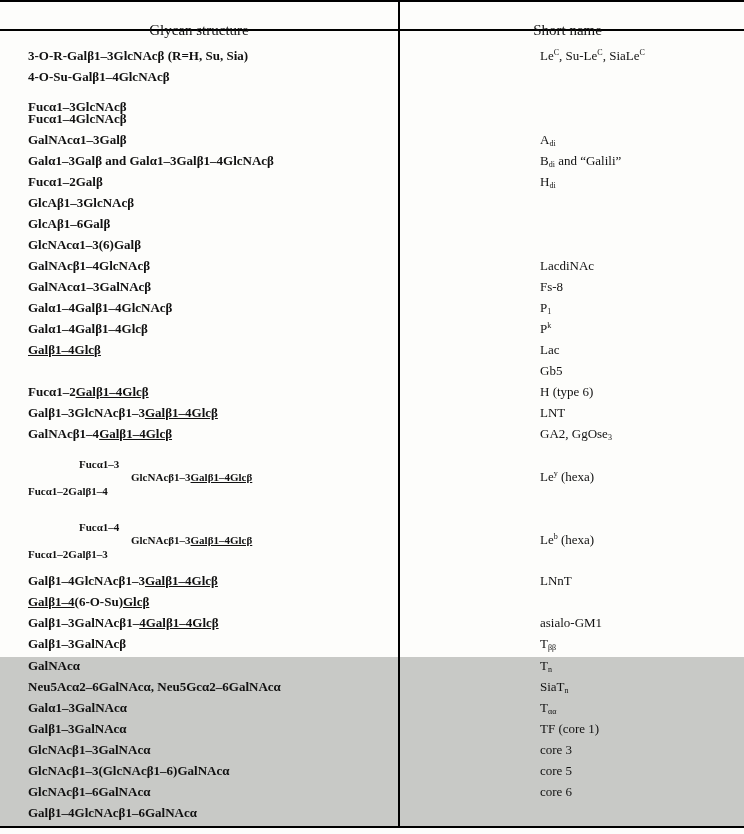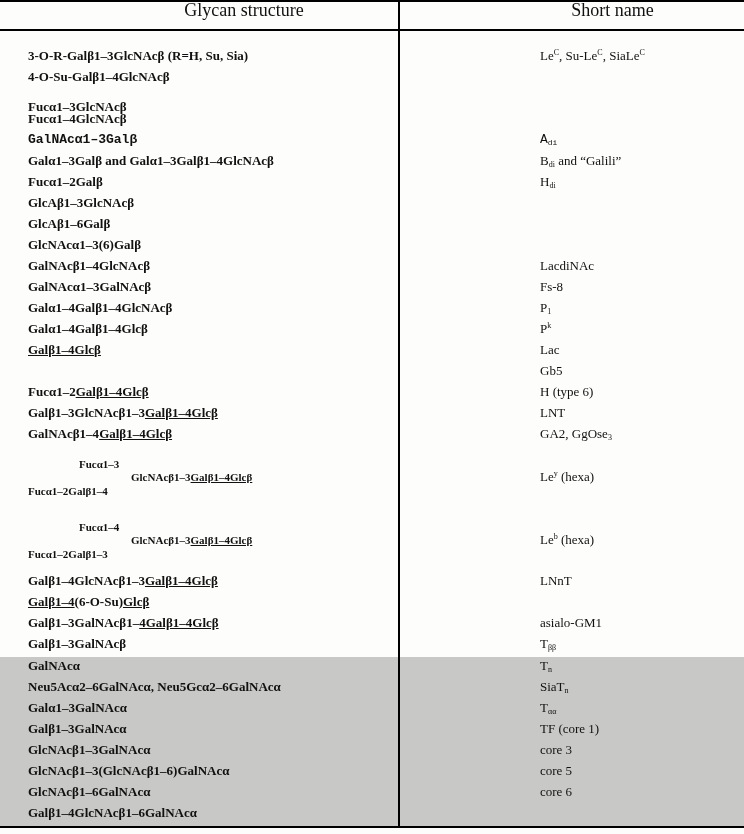--- a/index.html
+++ b/index.html
@@ -4,21 +4,21 @@
 <style>
   html, body { margin:0; padding:0; background:#fdfdfb; }
   body { width:744px; height:834px; position:relative; overflow:hidden;
          font-family:"Liberation Serif","DejaVu Serif",serif; color:#111; }
   .table { position:absolute; left:0; top:0; width:744px; height:828px; }
   .border-top { position:absolute; left:0; top:0; width:744px; height:2px; background:#000; }
   .border-head { position:absolute; left:0; top:29px; width:744px; height:2px; background:#000; }
   .border-bottom { position:absolute; left:0; top:826px; width:744px; height:2px; background:#000; }
   .col-divider { position:absolute; left:398px; top:0; width:2px; height:828px; background:#000; }
   .gray-band { position:absolute; left:0; top:657px; width:744px; height:169px; background:#c8c9c6; }
-  .head-cell { position:absolute; top:0; font-size:18px; text-align:center;margin-left:45px; }
+  .head-cell { position:absolute; top:22px; font-size:15px; text-align:center; }
   .head-left { left:0; width:398px; }
   .head-right { left:400px; width:335px; }
   .row { position:absolute; left:0; width:688px; height:21px; }
   .struct { position:absolute; left:28px; top:0; font-weight:bold; font-size:13px; white-space:nowrap; line-height:18px; }
   .short { position:absolute; left:540px; top:0; font-size:13px; white-space:nowrap; line-height:18px; }
   .u { text-decoration:underline; }
   .short sup { font-size:8px; vertical-align:5px; line-height:0; }
   .short sub { font-size:8px; vertical-align:-2px; line-height:0; }
   .branch { position:absolute; font-weight:bold; font-size:11px; white-space:nowrap; line-height:18px; }
 </style>
@@ -42,21 +42,21 @@
       </div>
       <div class="row" style="top: 68px;">
         <span class="struct">4-O-Su-Galβ1–4GlcNAcβ</span>
       </div>
       <div class="row" style="top: 98px; padding-left: 28px;">
         <span class="struct">Fucα1–3GlcNAcβ</span>
       </div>
       <div class="row" style="top: 110px;">
         <span class="struct">Fucα1–4GlcNAcβ</span>
       </div>
-      <div class="row" style="top: 131px; font-family: Liberation Mono, monospace;">
+      <div class="row" style="top: 131px;">
         <span class="struct">GalNAcα1–3Galβ</span>
         <span class="short">A<sub>di</sub></span>
       </div>
       <div class="row" style="top: 152px;">
         <span class="struct">Galα1–3Galβ and Galα1–3Galβ1–4GlcNAcβ</span>
         <span class="short">B<sub>di</sub> and “Galili”</span>
       </div>
       <div class="row" style="top: 173px;">
         <span class="struct">Fucα1–2Galβ</span>
         <span class="short">H<sub>di</sub></span>

